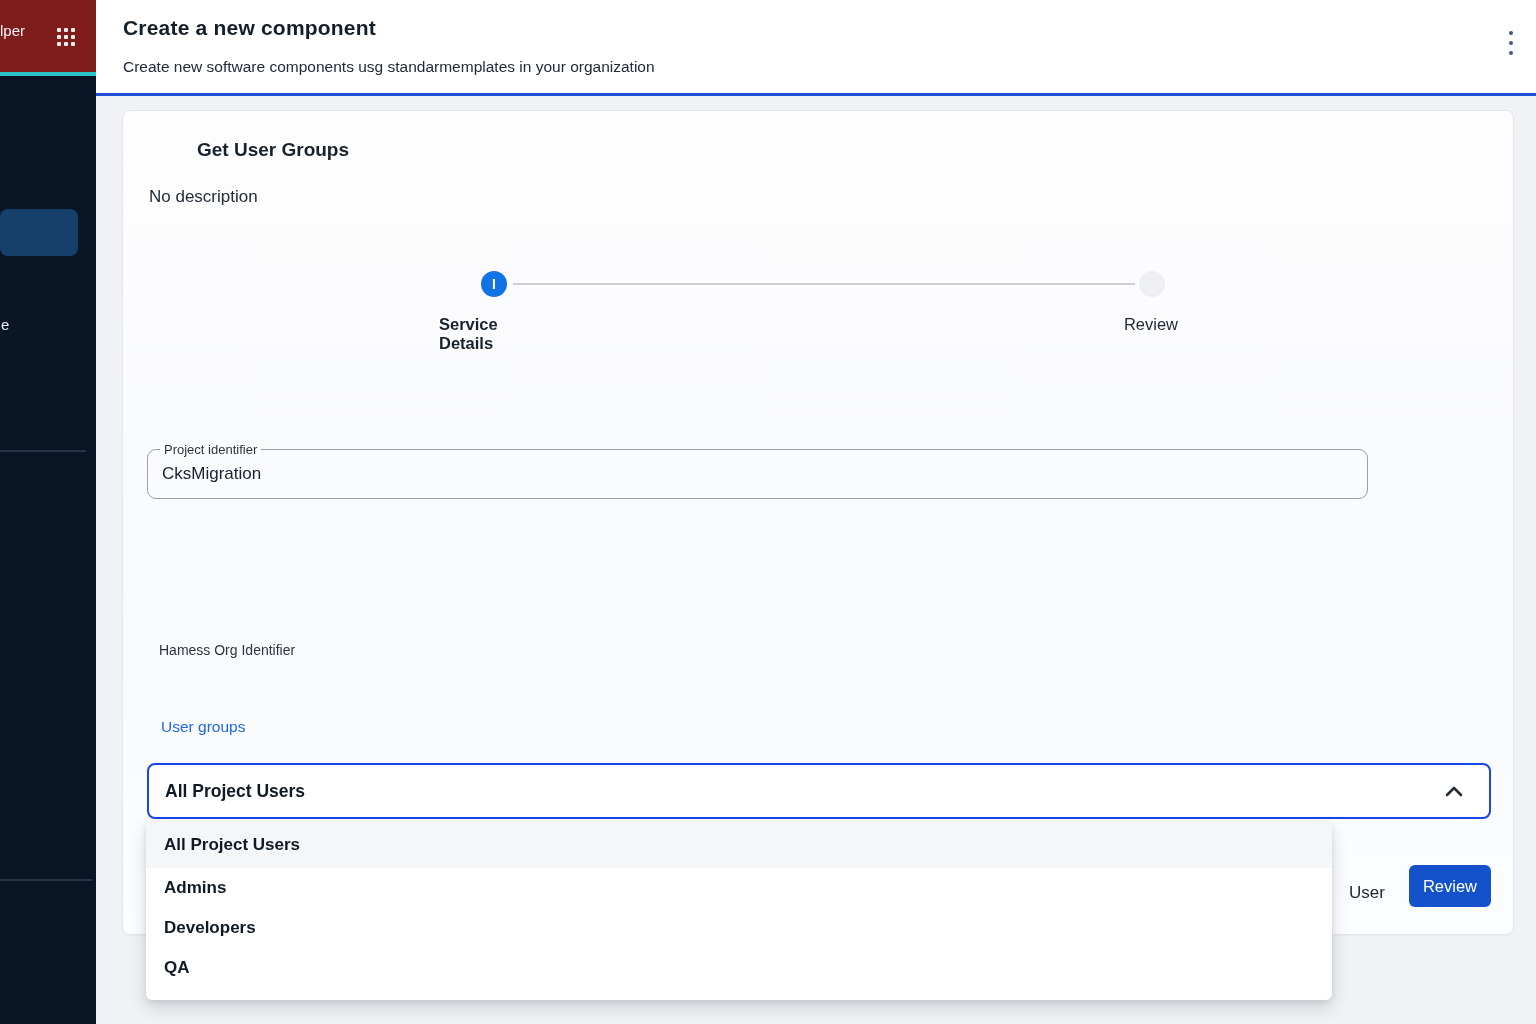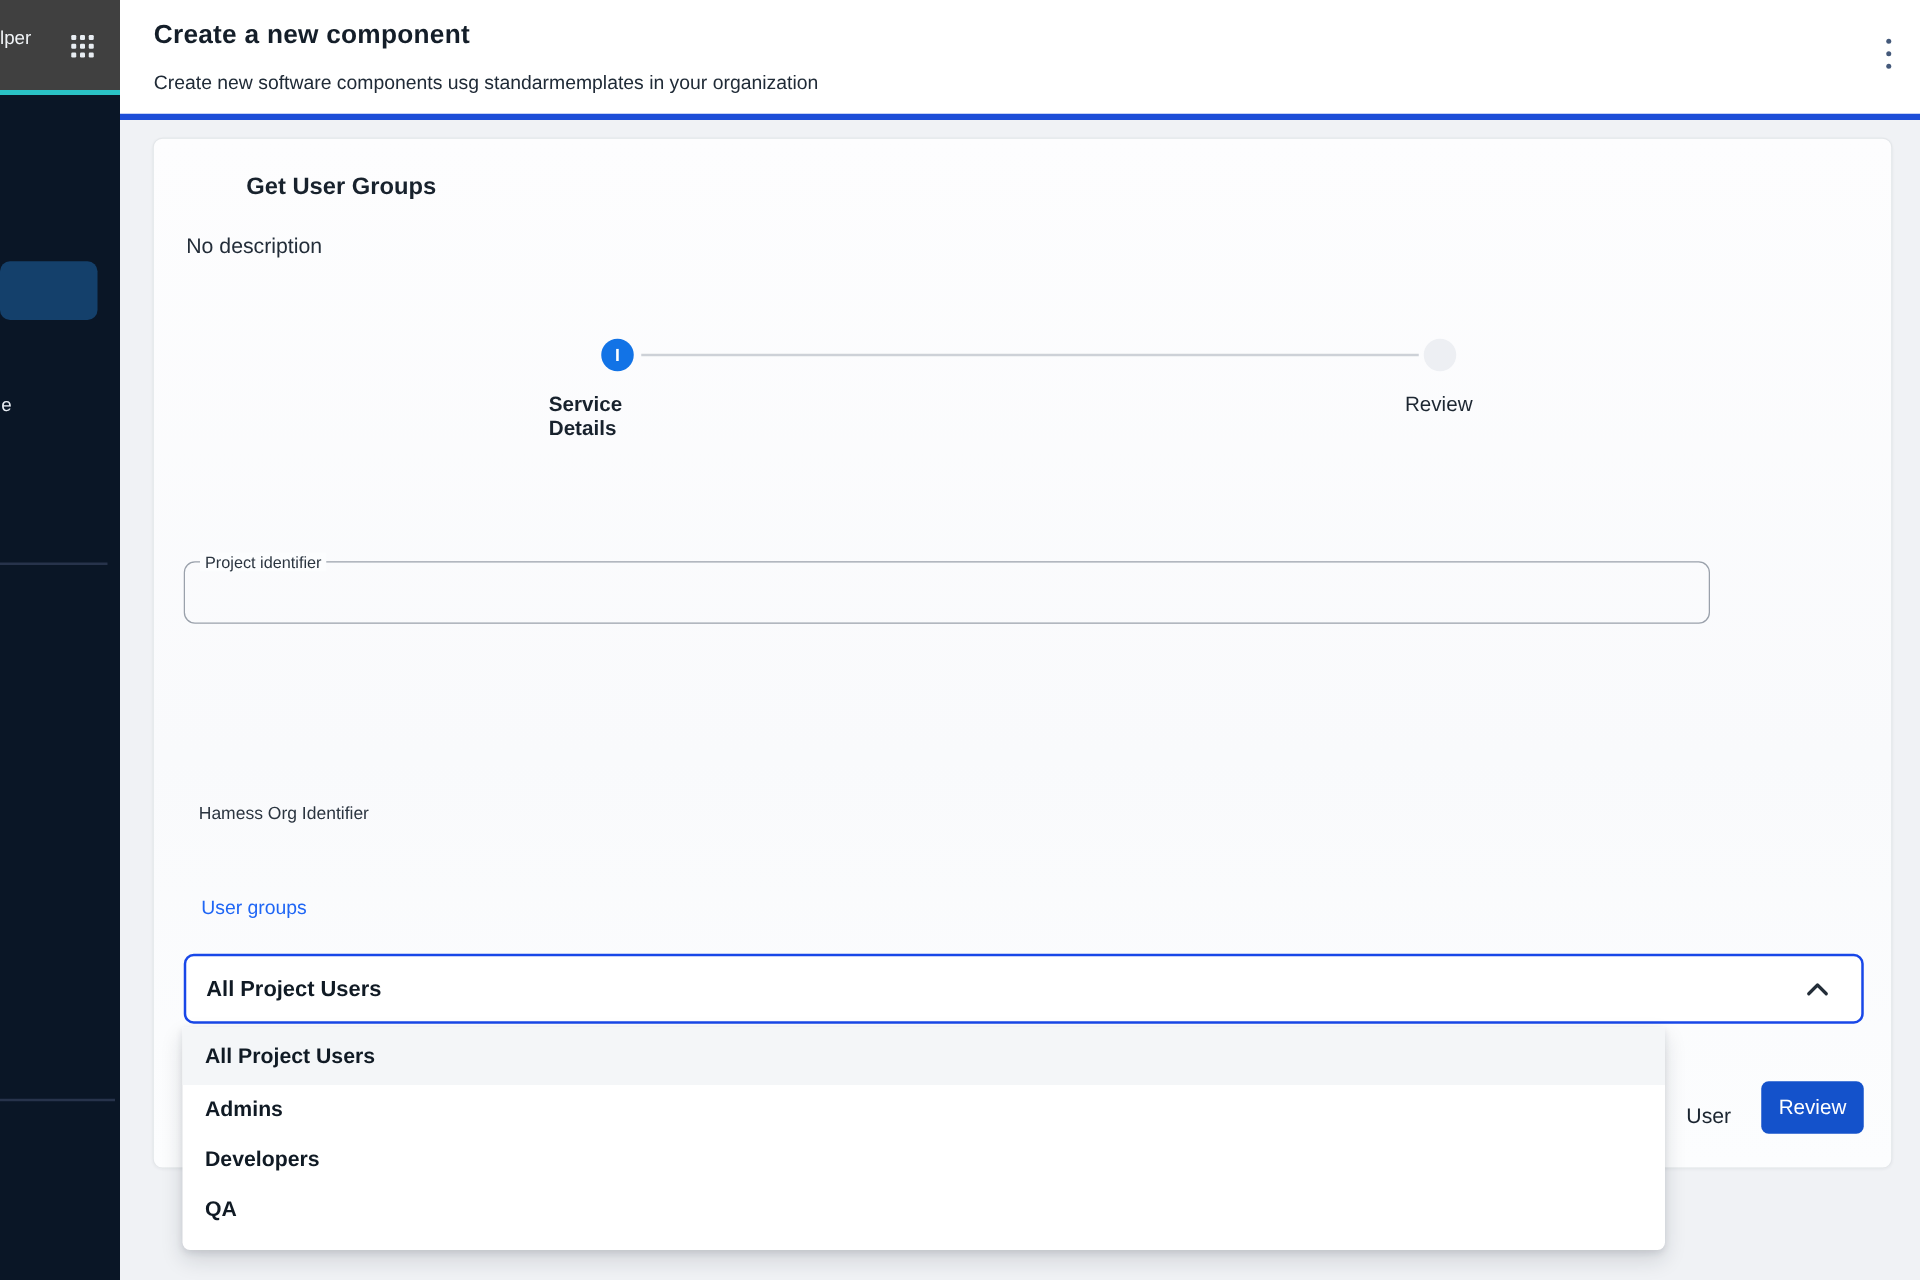--- a/index.html
+++ b/index.html
@@ -1,33 +1,33 @@
 <!DOCTYPE html>
 <html><head>
 <meta charset="utf-8">
 <style>
   * { margin:0; padding:0; box-sizing:border-box; }
   html,body { width:1536px; height:1024px; overflow:hidden; }
   body { font-family:"Liberation Sans", sans-serif; background:#f0f2f5; position:relative; color:#1a242f; }
 
   
   .sidebar { position:absolute; left:0; top:0; width:96px; height:1024px; background:#0a1626; }
-  .sidebar-top { position:absolute; left:0; top:0; width:96px; height:72px; background:#404040; }
+  .sidebar-top { position:absolute; left:0; top:0; width:96px; height:72px; background:#7f1d1d; }
   .brand-text { position:absolute; left:0; top:22px; color:#f2f5f8; font-size:15px; white-space:nowrap; }
   .grid-icon { position:absolute; left:57px; top:28px; width:18px; height:18px;
                display:grid; grid-template-columns:repeat(3,4px); grid-template-rows:repeat(3,4px); gap:3px; }
   .grid-icon i { background:#e8edf2; width:4px; height:4px; border-radius:1px; }
   .teal-bar { position:absolute; left:0; top:72px; width:96px; height:4px; background:#2ac3c6; }
   .nav-highlight { position:absolute; left:0; top:209px; width:78px; height:47px; background:#14406b; border-radius:8px; }
   .nav-letter { position:absolute; left:1px; top:316px; color:#e9eef4; font-size:15px; }
   .side-divider-1 { position:absolute; left:0; top:450px; width:86px; height:2px; background:#27334b; }
   .side-divider-2 { position:absolute; left:0; top:879px; width:92px; height:2px; background:#27334b; }
 
   
-  .header { position:absolute; left:96px; top:0; width:1440px; height:96px; background:#ffffff; border-bottom:5px solid #1d4ed8; }
+  .header { position:absolute; left:96px; top:0; width:1440px; height:96px; background:#ffffff; border-bottom:3px solid #1d4ed8; }
   .page-title { position:absolute; left:27px; top:16px; font-size:21px; font-weight:700; color:#141e29; letter-spacing:.2px; }
   .page-subtitle { position:absolute; left:27px; top:58px; font-size:15.5px; color:#202b37; }
   .kebab-icon { position:absolute; right:22px; top:31px; width:6px; height:24px; display:flex; flex-direction:column; justify-content:space-between; align-items:center; cursor:pointer; }
   .kebab-icon i { width:4px; height:4px; border-radius:50%; background:#44597a; }
 
   
   .card { position:absolute; left:122px; top:110px; width:1392px; height:825px;
           background:linear-gradient(180deg,#fdfdfe 0%,#f9fafc 60%,#fcfdfe 100%);
           border:1px solid #e4e7ea; border-radius:8px; box-shadow:0 1px 2px rgba(20,30,45,.04); }
   .card-title { position:absolute; left:26px; top:28px; font-size:19px; font-weight:700; color:#18222d;margin-left:48px; }
@@ -113,20 +113,21 @@
   <div class="step-line"></div>
   <div class="step-circle step-1">
     <span>I</span>
   </div>
   <div class="step-circle step-2"></div>
   <div class="step-label-1">Service Details</div>
   <div class="step-label-2">Review</div>
 
   <div class="field-box field-box-1">
     <span class="field-label">Project identifier</span>
+    <input class="field-input" type="text" value="CksMigration" style="">
   </div>
 
 
   <div class="plain-label">Hamess Org Identifier</div>
 
   <a class="link">User groups</a>
 
   <div class="select-box">
     <span class="select-value">All Project Users</span>
     <svg class="chevron-up-icon" viewBox="0 0 18 12">

